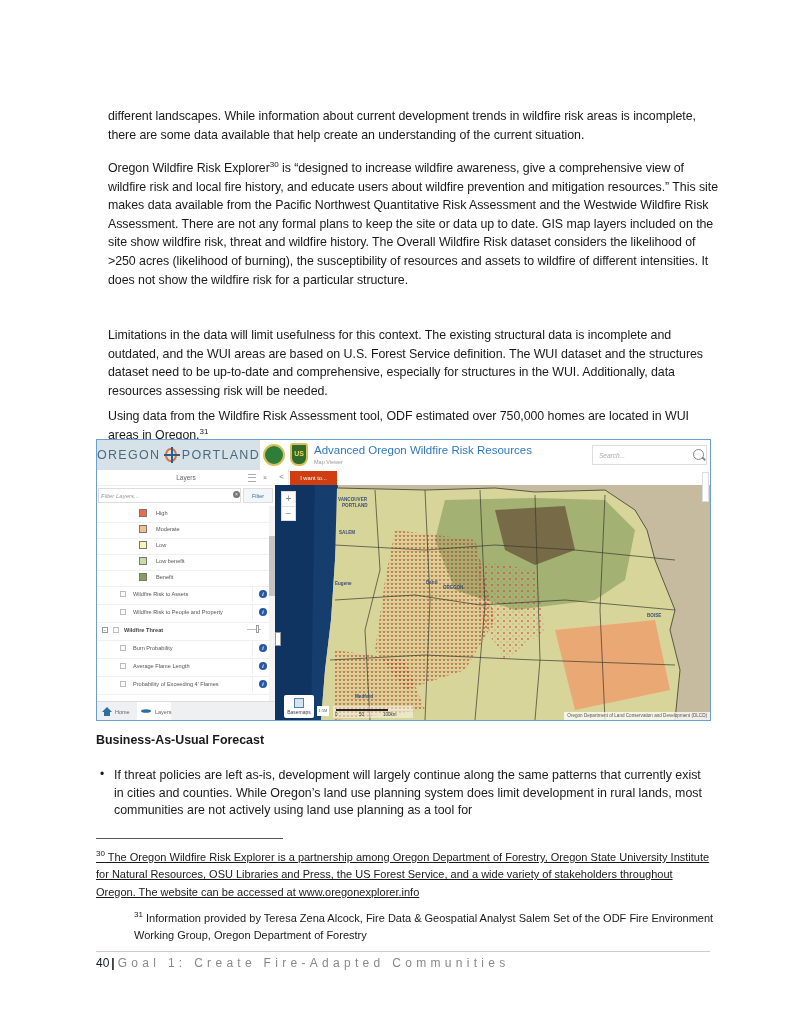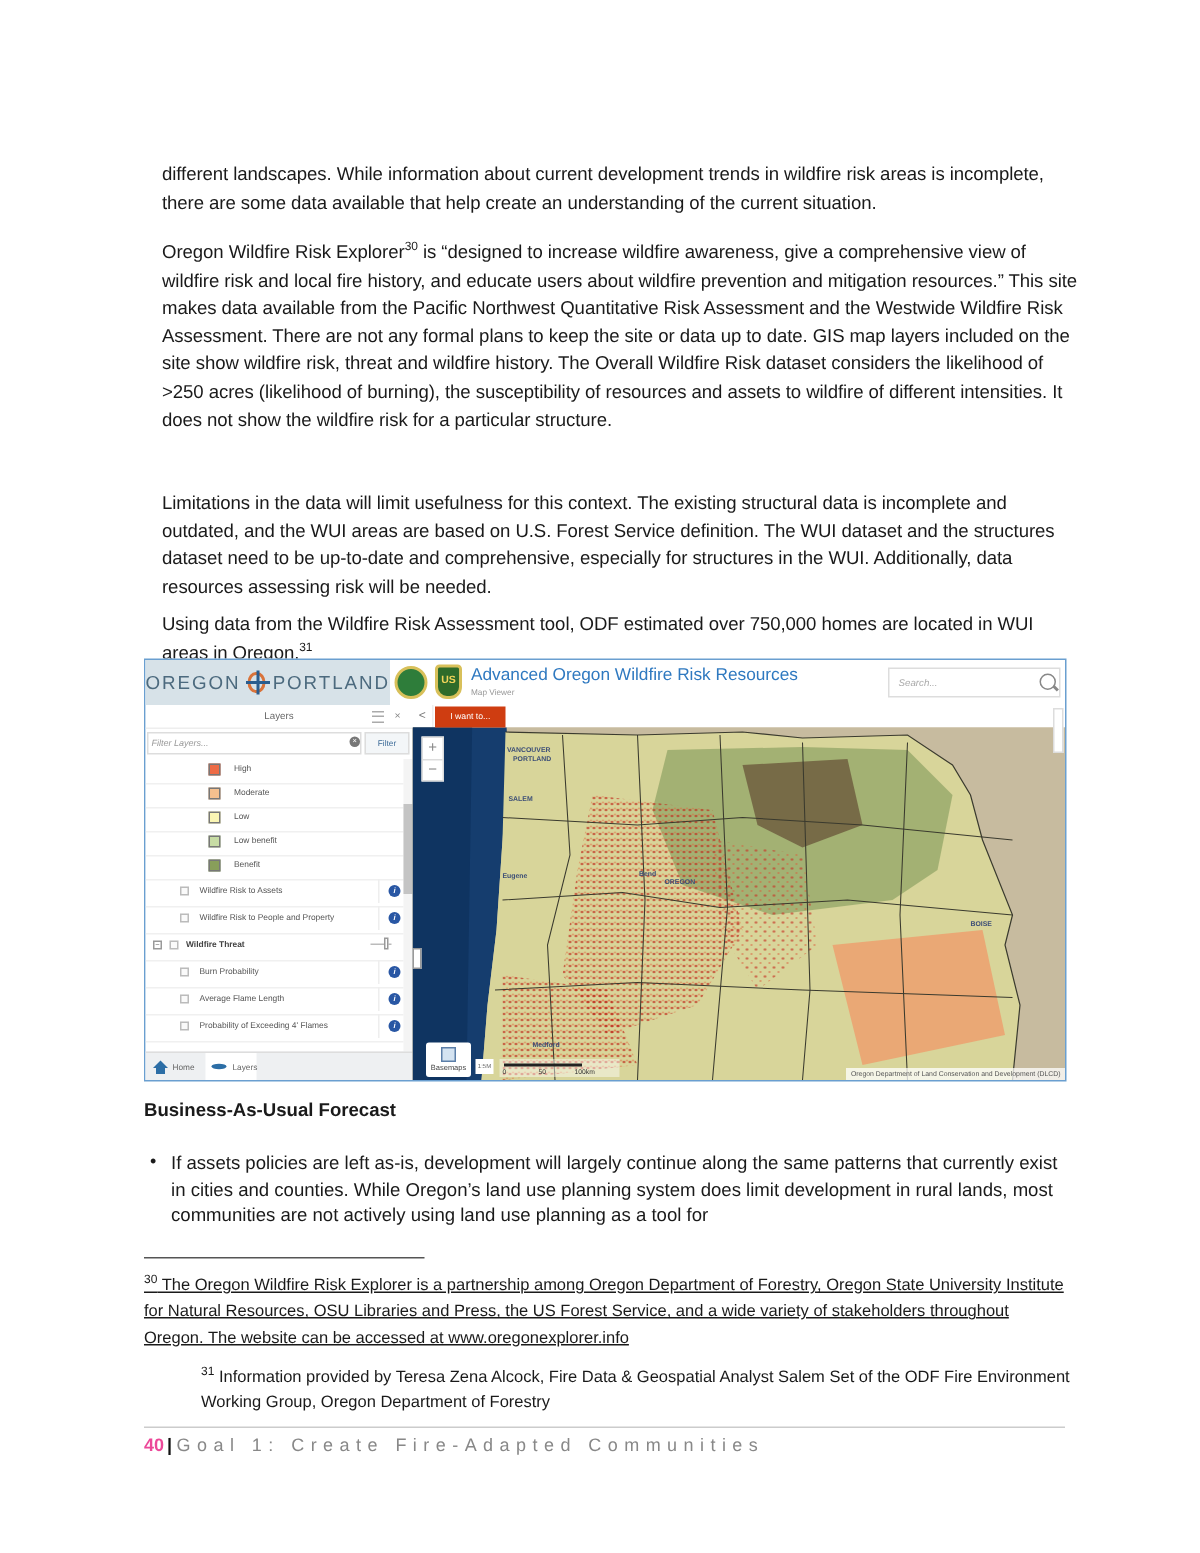--- a/index.html
+++ b/index.html
@@ -98,21 +98,21 @@
   .h-bau { position:absolute; left:96px; top:733px; font-size:12.4px; font-weight:bold; }
   .bullet { position:absolute; left:96px; top:767px; width:614px; }
   .bullet .dot { position:absolute; left:4px; top:0; font-size:12px; }
   .bullet p { margin:0 0 0 18px; font-size:12.4px; line-height:17.7px; }
   .fn-rule { position:absolute; left:96px; top:838px; width:187px; height:1px; background:#555; }
   .fn { position:absolute; left:96px; width:614px; font-size:11px; line-height:17.3px; margin:0; }
   #fn30 { top:849px;text-decoration:underline; }
   #fn31 { top:910px;margin-left:38px; }
   .foot-rule { position:absolute; left:96px; top:951px; width:614px; height:1px; background:#ccc; }
   .footer { position:absolute; left:96px; top:956px; font-size:12px; white-space:nowrap; }
-  .footer .num { font-weight:bold; color:#ec4899; }
+  .footer .num { font-weight:normal; color:#0f172a; }
   .footer .bar { font-weight:bold; color:#111; margin:0 3px 0 2px; }
   .footer .goal { color:#888; letter-spacing:4.3px; }
 </style>
 </head>
 <body>
 
 <div class="page"></div>
 
 <p class="body" id="p0" style="left:96px;width:614px;"><span>different landscapes. While information about current development trends in wildfire risk areas is incomplete, there are some data available that help create an understanding of the current situation.</span></p>
 
@@ -288,21 +288,21 @@
     <span style="position:absolute;left:26px;top:6px">50</span>
     <span style="position:absolute;left:50px;top:6px">100km</span>
   </div>
   <div class="credit">Oregon Department of Land Conservation and Development (DLCD)</div>
 </div>
 
 <div class="h-bau">Business-As-Usual Forecast</div>
 
 <div class="bullet">
   <span class="dot">•</span>
-  <p>If assets policies are left as-is, development will largely continue along the same patterns that currently exist in cities and counties. While Oregon’s land use planning system does limit development in rural lands, most communities are not actively using land use planning as a tool for</p>
+  <p>If threat policies are left as-is, development will largely continue along the same patterns that currently exist in cities and counties. While Oregon’s land use planning system does limit development in rural lands, most communities are not actively using land use planning as a tool for</p>
 </div>
 
 <div class="fn-rule"></div>
 <p class="fn" id="fn30"><sup>30</sup><span> The Oregon Wildfire Risk Explorer is a partnership among Oregon Department of Forestry, Oregon State University Institute for Natural Resources, OSU Libraries and Press, the US Forest Service, and a wide variety of stakeholders throughout Oregon. The website can be accessed at www.oregonexplorer.info</span></p>
 <p class="fn" id="fn31"><sup>31</sup><span> Information provided by Teresa Zena Alcock, Fire Data &amp; Geospatial Analyst Salem Set of the ODF Fire Environment Working Group, Oregon Department of Forestry</span></p>
 
 <div class="foot-rule"></div>
 <div class="footer">
   <span class="num">40</span><span class="bar">|</span><span class="goal">Goal 1: Create Fire-Adapted Communities</span>
 </div>

